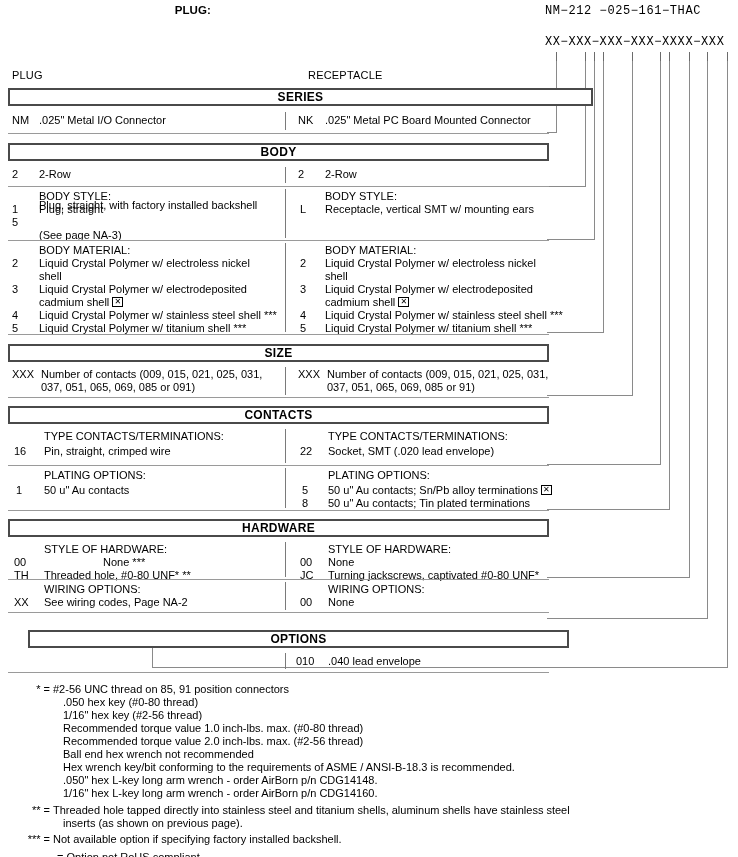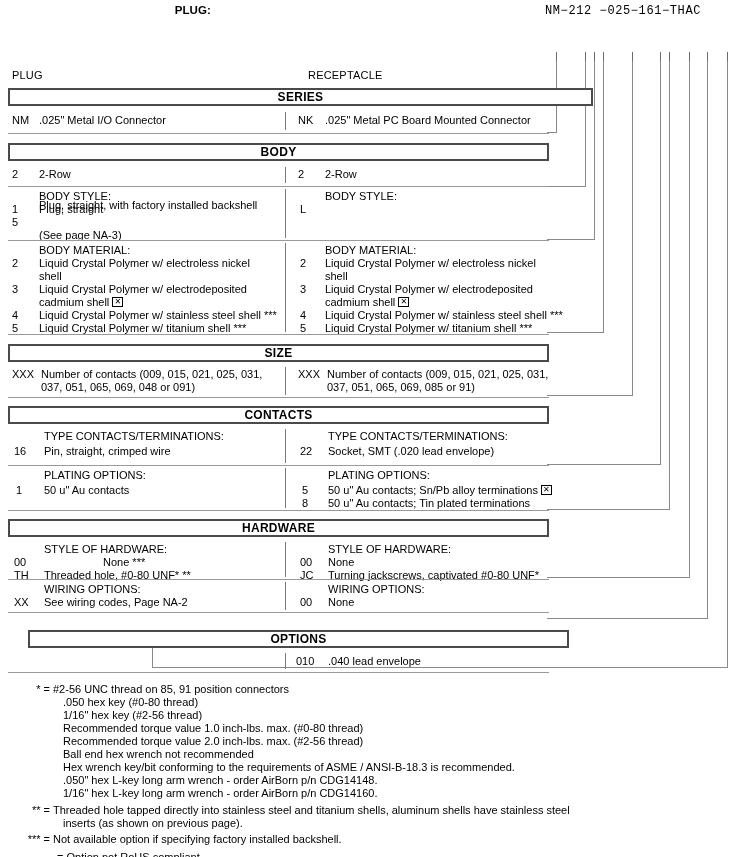--- a/index.html
+++ b/index.html
@@ -161,20 +161,23 @@
   }
 </style>
 </head>
 <body>
 
 <div id="pn-block">
   <div class="pn-row" style="top:0px;">
     <span class="pn-label">PLUG:</span>
     <span class="pn-value">NM−212 −025−161−THAC</span>
   </div>
+  <div class="pn-row" style="top:31px;">
+    <span class="pn-mask">XX−XXX−XXX−XXX−XXXX−XXX</span>
+  </div>
 </div>
 
 <div class="tick" style="left:556px;"></div>
 <div class="tick" style="left:585px;"></div>
 <div class="tick" style="left:594px;"></div>
 <div class="tick" style="left:603px;"></div>
 <div class="tick" style="left:632px;"></div>
 <div class="tick" style="left:660px;"></div>
 <div class="tick" style="left:669px;"></div>
 <div class="tick" style="left:689px;"></div>
@@ -239,20 +242,21 @@
 <div class="grp" style="top:188px; width:541px; height:51px;">
   <div class="divider" style="top:1px; height:49px;"></div>
   <div class="hdr" style="left:31px; top:2px;">BODY STYLE:</div>
   <div class="code" style="left:4px; top:15px;">1</div>
   <div class="cell" style="left:31px; top:15px;">Plug, straight</div>
   <div class="code" style="left:4px; top:28px;">5</div>
   <div class="cell" style="left:31px; top:11px;text-align:center;">Plug, straight, with factory installed backshell</div>
   <div class="cell" style="left:31px; top:41px;">(See page NA-3)</div>
   <div class="hdr" style="left:317px; top:2px;">BODY STYLE:</div>
   <div class="code" style="left:292px; top:15px;">L</div>
+  <div class="cell" style="left:317px; top:15px;">Receptacle, vertical SMT w/ mounting ears</div>
 </div>
 <div class="rule" style="top:240px; width:541px;"></div>
 
 <div class="grp" style="top:242px; width:541px; height:91px;">
   <div class="divider" style="top:1px; height:89px;"></div>
   <div class="hdr" style="left:31px; top:2px;">BODY MATERIAL:</div>
   <div class="code" style="left:4px; top:15px;">2</div>
   <div class="cell" style="left:31px; top:15px;">Liquid Crystal Polymer w/ electroless nickel</div>
   <div class="cell" style="left:31px; top:28px;">shell</div>
   <div class="code" style="left:4px; top:41px;">3</div>
@@ -275,21 +279,21 @@
   <div class="code" style="left:292px; top:80px;">5</div>
   <div class="cell" style="left:317px; top:80px;">Liquid Crystal Polymer w/ titanium shell ***</div>
 </div>
 <div class="rule" style="top:334px; width:541px;"></div>
 
 <div class="banner" style="top:344px; width:541px;">SIZE</div>
 <div class="grp" style="top:366px; width:541px; height:30px;">
   <div class="divider" style="top:1px; height:28px;"></div>
   <div class="code" style="left:4px; top:2px;">XXX</div>
   <div class="cell" style="left:33px; top:2px;">Number of contacts (009, 015, 021, 025, 031,</div>
-  <div class="cell" style="left:33px; top:15px;">037, 051, 065, 069, 048 or 091)</div>
+  <div class="cell" style="left:33px; top:15px;">037, 051, 065, 069, 085 or 091)</div>
   <div class="code" style="left:290px; top:2px;">XXX</div>
   <div class="cell" style="left:319px; top:2px;">Number of contacts (009, 015, 021, 025, 031,</div>
   <div class="cell" style="left:319px; top:15px;">037, 051, 065, 069, 085 or 91)</div>
 </div>
 <div class="rule" style="top:397px; width:541px;"></div>
 
 <div class="banner" style="top:406px; width:541px;">CONTACTS</div>
 
 <div class="grp" style="top:428px; width:541px; height:36px;">
   <div class="divider" style="top:1px; height:34px;"></div>

